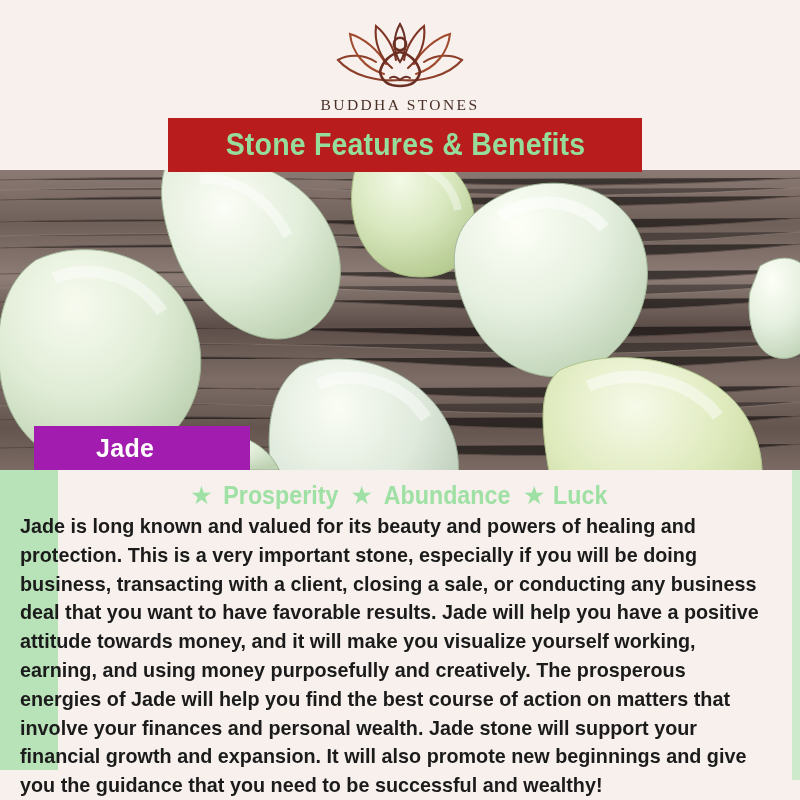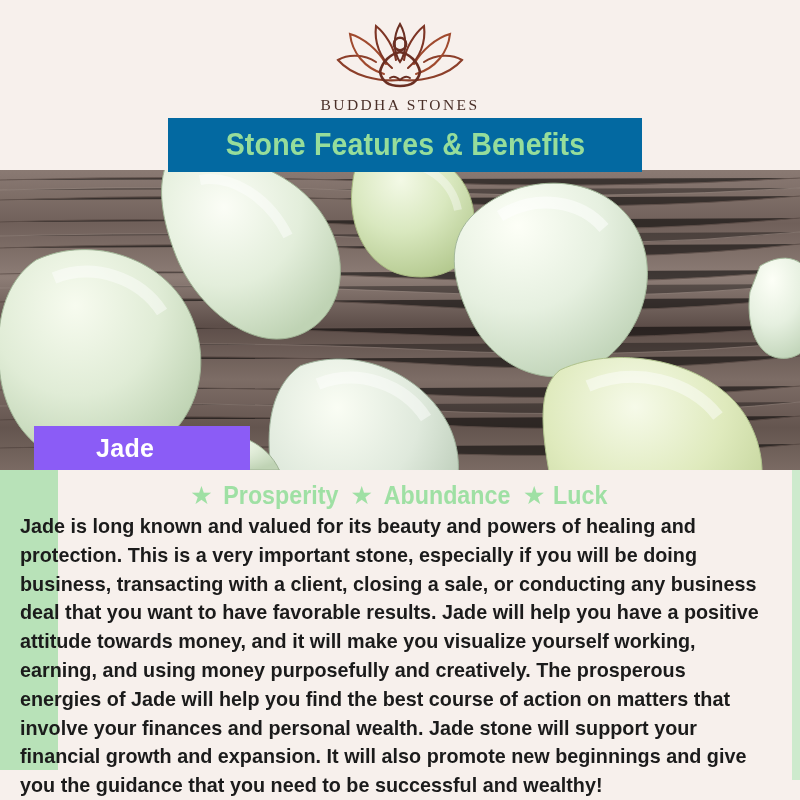--- a/index.html
+++ b/index.html
@@ -56,21 +56,21 @@
   .brand-name{
     margin-top:4px;
     font-family:"Liberation Serif","DejaVu Serif",serif;
     font-size:15.5px;letter-spacing:2.4px;
     color:#4a2f28;font-weight:400;
   }
 
   
   .title-banner{
     position:absolute;left:168px;top:118px;width:474px;height:54px;
-    background:#0369a1;
+    background:#b91c1c;
     display:flex;align-items:center;justify-content:center;
     z-index:6;
   }
   .title-banner .title-text{
     font-family:"Liberation Sans Narrow","Liberation Sans",sans-serif;
     font-weight:bold;
     font-size:31px;
     color:#96dd9b;
     letter-spacing:0.2px;
     transform:scaleX(0.92);
@@ -82,21 +82,21 @@
     position:absolute;left:0;top:170px;width:800px;height:300px;
     overflow:hidden;
     background:#6d5c55;
     z-index:2;
   }
   .photo svg{display:block;width:800px;height:300px;}
 
   
   .jade-label{
     position:absolute;left:34px;top:426px;width:216px;height:44px;
-    background:#8b5cf6;
+    background:#a21caf;
     display:flex;align-items:center;
     z-index:5;
   }
   .jade-label .jade-text{
     margin-left:62px;
     font-family:"Liberation Sans","DejaVu Sans",sans-serif;
     font-weight:bold;font-size:25px;color:#ffffff;
     letter-spacing:0.3px;
   }
 

